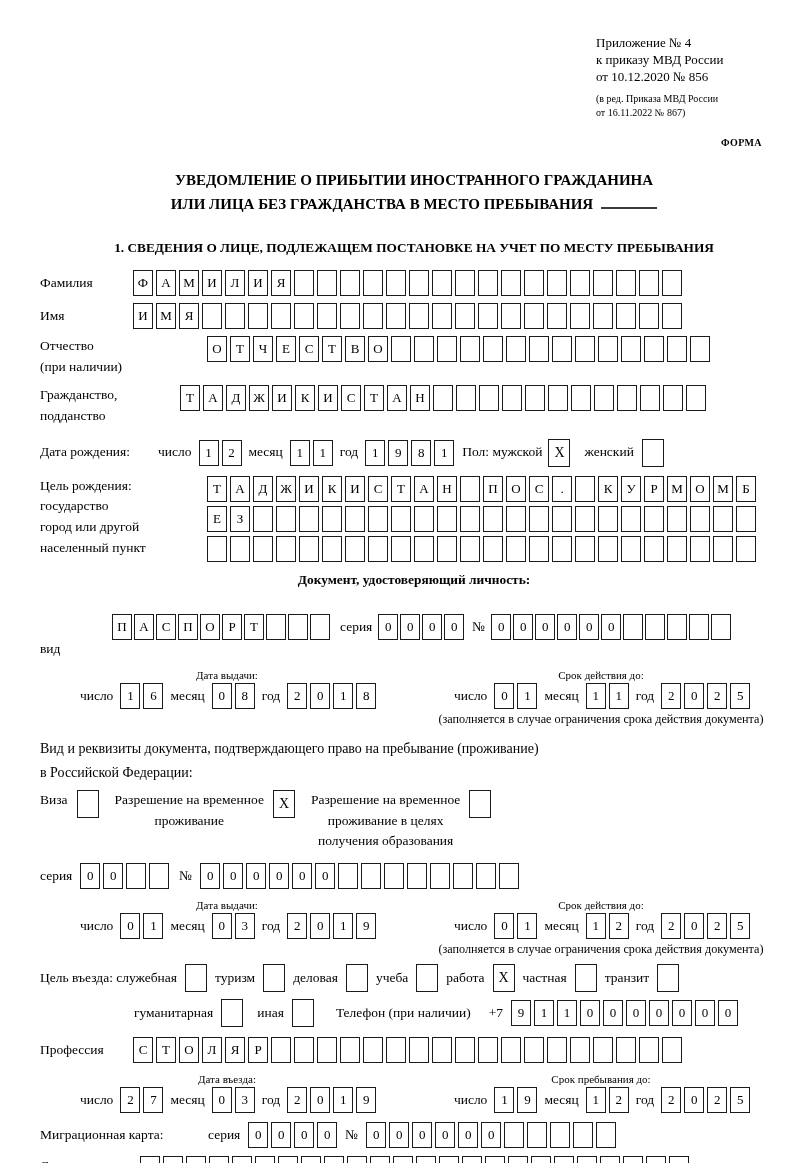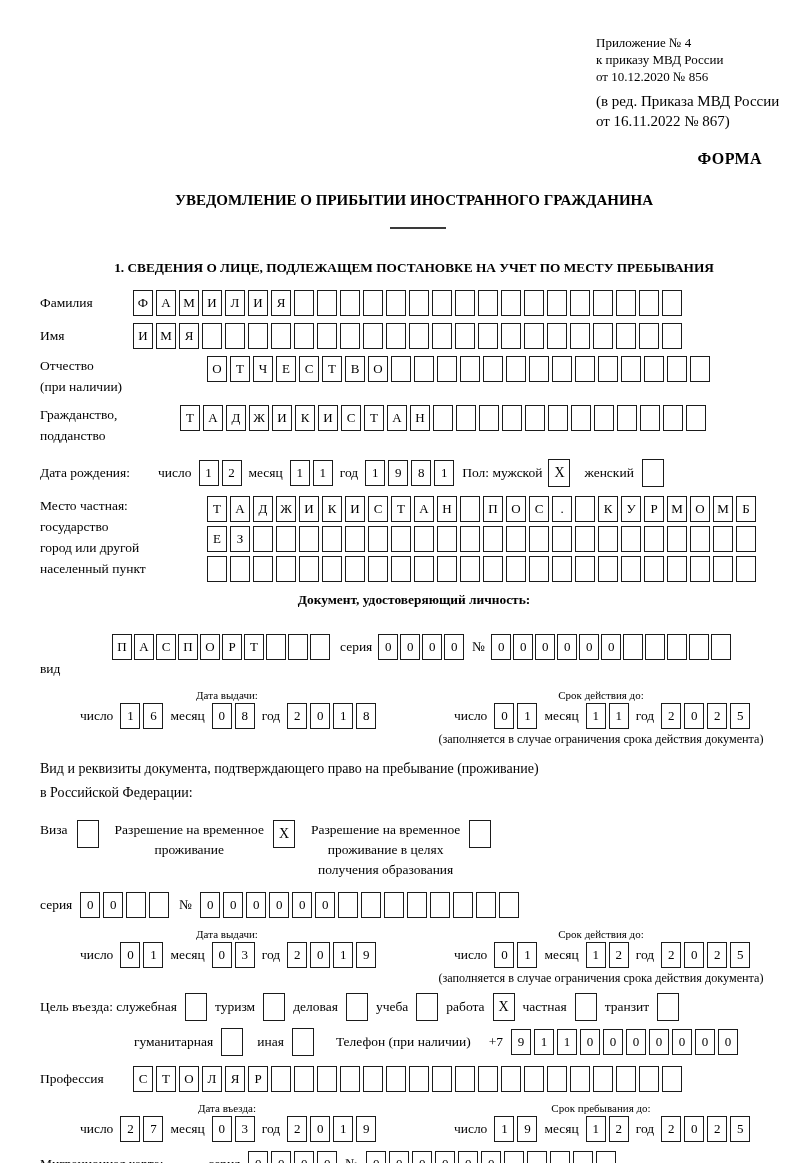--- a/index.html
+++ b/index.html
@@ -3,22 +3,22 @@
 <meta charset="utf-8">
 <style>
   html,body{margin:0;padding:0;background:#fff;}
   .page{
     width:800px;height:1163px;box-sizing:border-box;
     padding:34px 12px 0 40px;background:#fff;color:#000;
     font-family:"Liberation Serif","DejaVu Serif",serif;
     overflow:hidden;position:relative;
   }
   .hdr{margin-left:auto;width:192px;font-size:13px;line-height:1.32;}
-  .hdr .sub{margin-top:7px;font-size:15px;}
-  .forma{text-align:right;font-weight:bold;font-size:16px;margin:18px 26px 0 0;letter-spacing:.4px;}
+  .hdr .sub{margin-top:7px;font-size:10px;}
+  .forma{text-align:right;font-weight:bold;font-size:10px;margin:18px 26px 0 0;letter-spacing:.4px;}
   .title{text-align:center;font-weight:bold;font-size:15px;margin-top:20px;line-height:1.6;}
   .uline{display:inline-block;width:56px;border-bottom:2px solid #3a3a3a;height:12px;margin-left:8px;}
   .sech{font-weight:bold;font-size:13.3px;margin-top:24px;text-align:center;}
 
   .frow{display:flex;align-items:center;margin-top:7px;}
   .frow.top{align-items:flex-start;}
   .lbl{font-size:13.5px;line-height:1.5;flex:0 0 auto;}
   .lblcol{font-size:13.5px;line-height:1.55;flex:0 0 auto;}
   .boxrow{display:flex;gap:3px;flex:0 0 auto;}
   .boxrow.tight{gap:2px;}
@@ -31,21 +31,21 @@
   .chk .cbox{width:20px;height:26px;font-size:14px;}
   .stack{display:flex;flex-direction:column;gap:4px;}
   .dgroup{display:flex;align-items:center;gap:5px;}
   .dgroup .lbl{margin:0 2px;}
   .twocol{display:flex;margin-top:10px;}
   .col{width:50%;display:flex;flex-direction:column;align-items:center;}
   .colhead{font-size:11px;}
   .colbody{margin-top:2px;}
   .note{font-size:12.2px;margin-top:3px;white-space:nowrap;}
   .para{font-size:14px;line-height:1.7;margin-top:10px;}
-  .vrow{display:flex;align-items:flex-start;margin-top:15px;gap:16px;}
+  .vrow{display:flex;align-items:flex-start;margin-top:6px;gap:16px;}
   .vitem{display:flex;align-items:flex-start;gap:9px;}
   .vlabel{font-size:13.5px;text-align:center;line-height:1.5;}
   .center-bold{text-align:center;font-weight:bold;font-size:13.4px;margin-top:10px;}
   .w93{width:93px;} .w167{width:167px;} .w140{width:140px;} .w115{width:116px;}
   .w70{width:72px;margin-top:44px;} .w100{width:100px;} .w165{width:168px;}
   .ml6{margin-left:6px;} .ml8{margin-left:8px;} .ml10{margin-left:10px;} .ml14{margin-left:14px;}
   .mr6{margin-right:6px;} .mr8{margin-right:8px;}
   .indent{margin-left:94px;}
   .gap8{gap:8px;}
 </style>
@@ -61,21 +61,21 @@
     <div class="sub">
       <div>(в ред. Приказа МВД России</div>
       <div>от 16.11.2022 № 867)</div>
     </div>
   </div>
   <div class="forma">ФОРМА</div>
 
   <div class="title">
     <div>УВЕДОМЛЕНИЕ О ПРИБЫТИИ ИНОСТРАННОГО ГРАЖДАНИНА</div>
     <div>
-      <span class="uline"></span>
+      <span>ИЛИ ЛИЦА БЕЗ ГРАЖДАНСТВА В МЕСТО ПРЕБЫВАНИЯ</span><span class="uline"></span>
     </div>
   </div>
 
   <div class="sech">1. СВЕДЕНИЯ О ЛИЦЕ, ПОДЛЕЖАЩЕМ ПОСТАНОВКЕ НА УЧЕТ ПО МЕСТУ ПРЕБЫВАНИЯ</div>
 
   <div class="frow" style="margin-top:14px;">
     <span class="lbl w93">Фамилия</span>
     <span class="boxrow">
         <span class="cbox">Ф</span>
         <span class="cbox">А</span>
@@ -223,21 +223,21 @@
         <span class="cbox">X</span>
       </span>
     <span class="lbl ml14 mr8">женский</span>
     <span class="chk">
         <span class="cbox"></span>
       </span>
   </div>
 
   <div class="frow top" style="margin-top:9px;">
     <span class="lblcol w167">
-      <div>Место частная:</div>
+      <div>Цель рождения:</div>
       <div>государство</div>
       <div>город или другой</div>
       <div>населенный пункт</div>
     </span>
     <span class="stack">
       <span class="boxrow">
           <span class="cbox">Т</span>
           <span class="cbox">А</span>
           <span class="cbox">Д</span>
           <span class="cbox">Ж</span>

